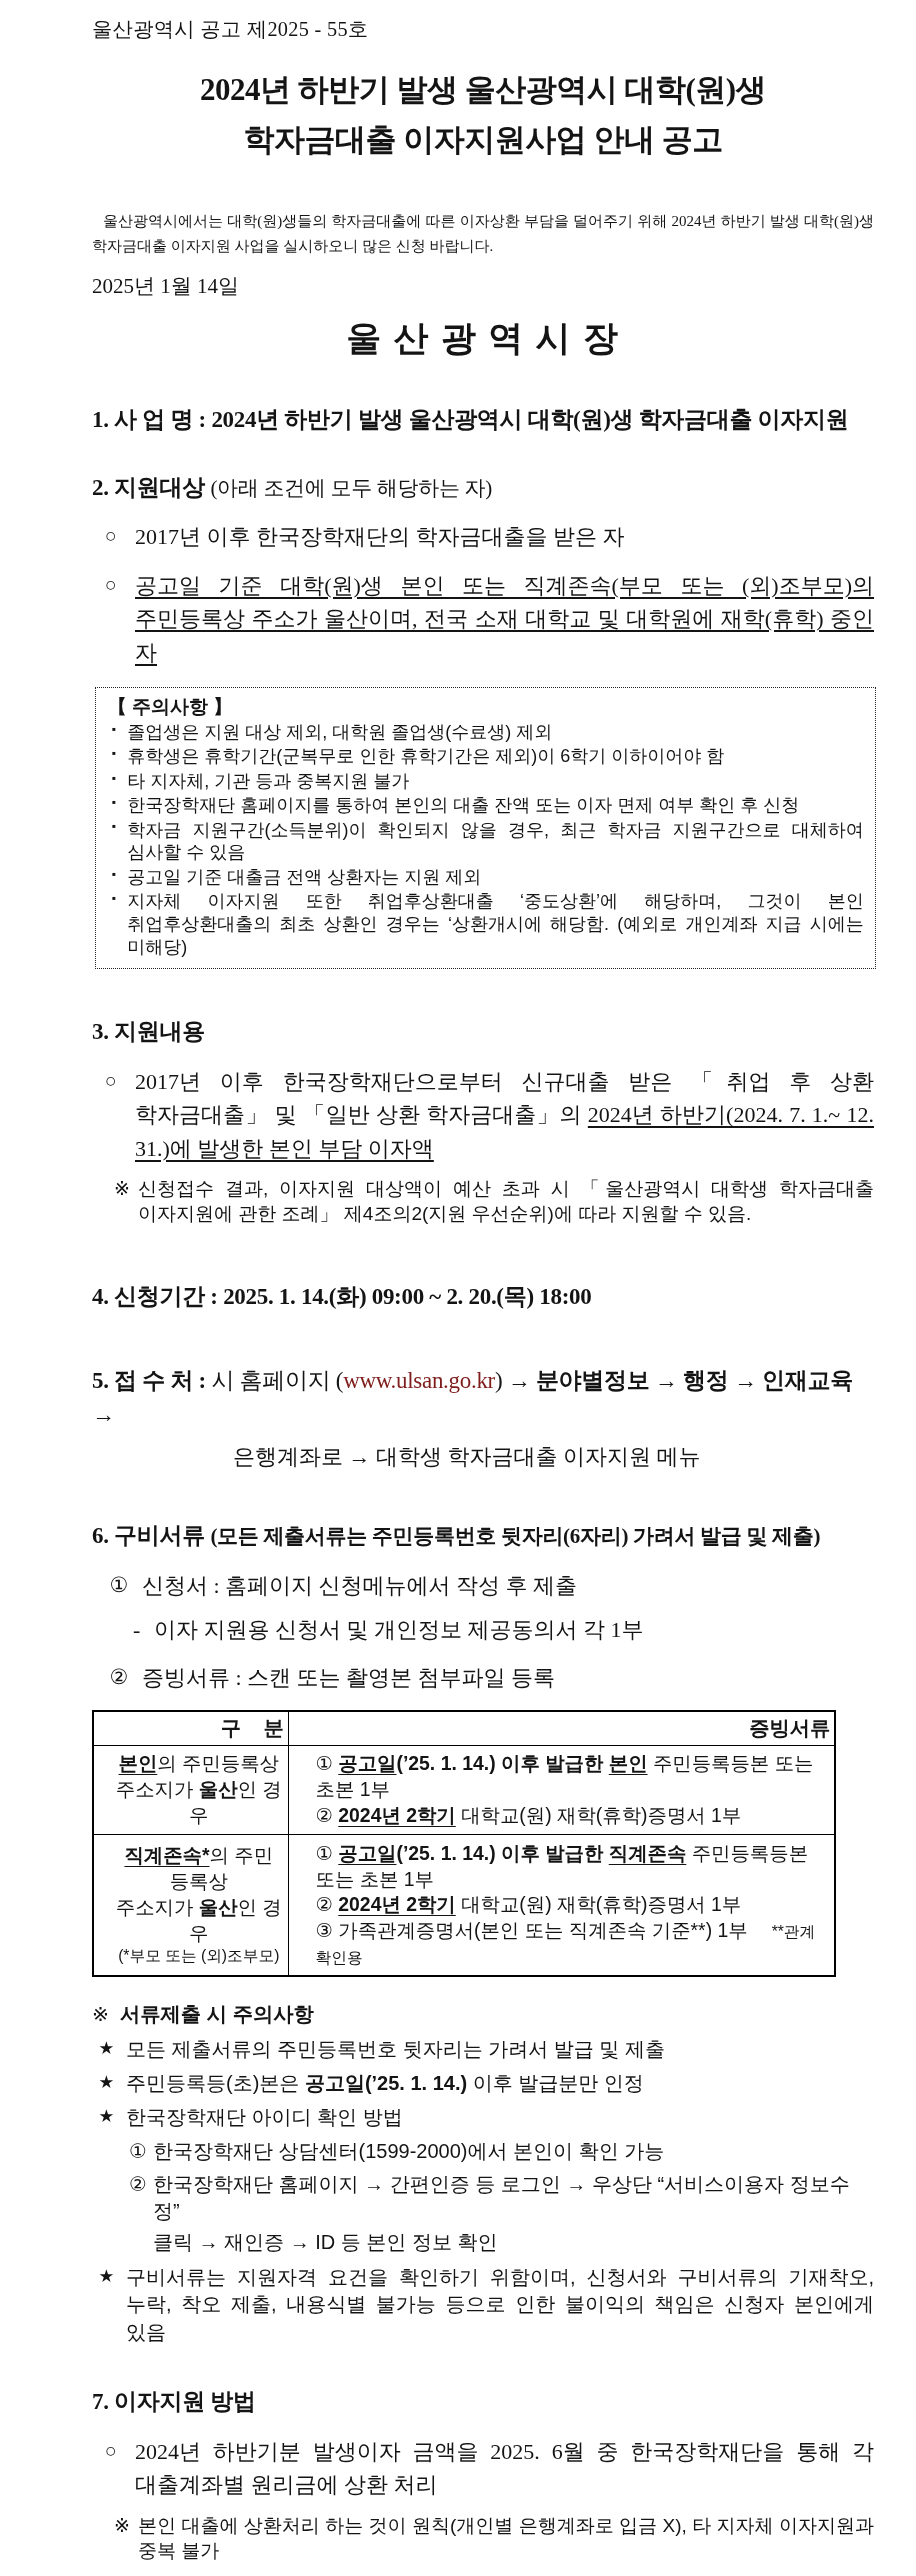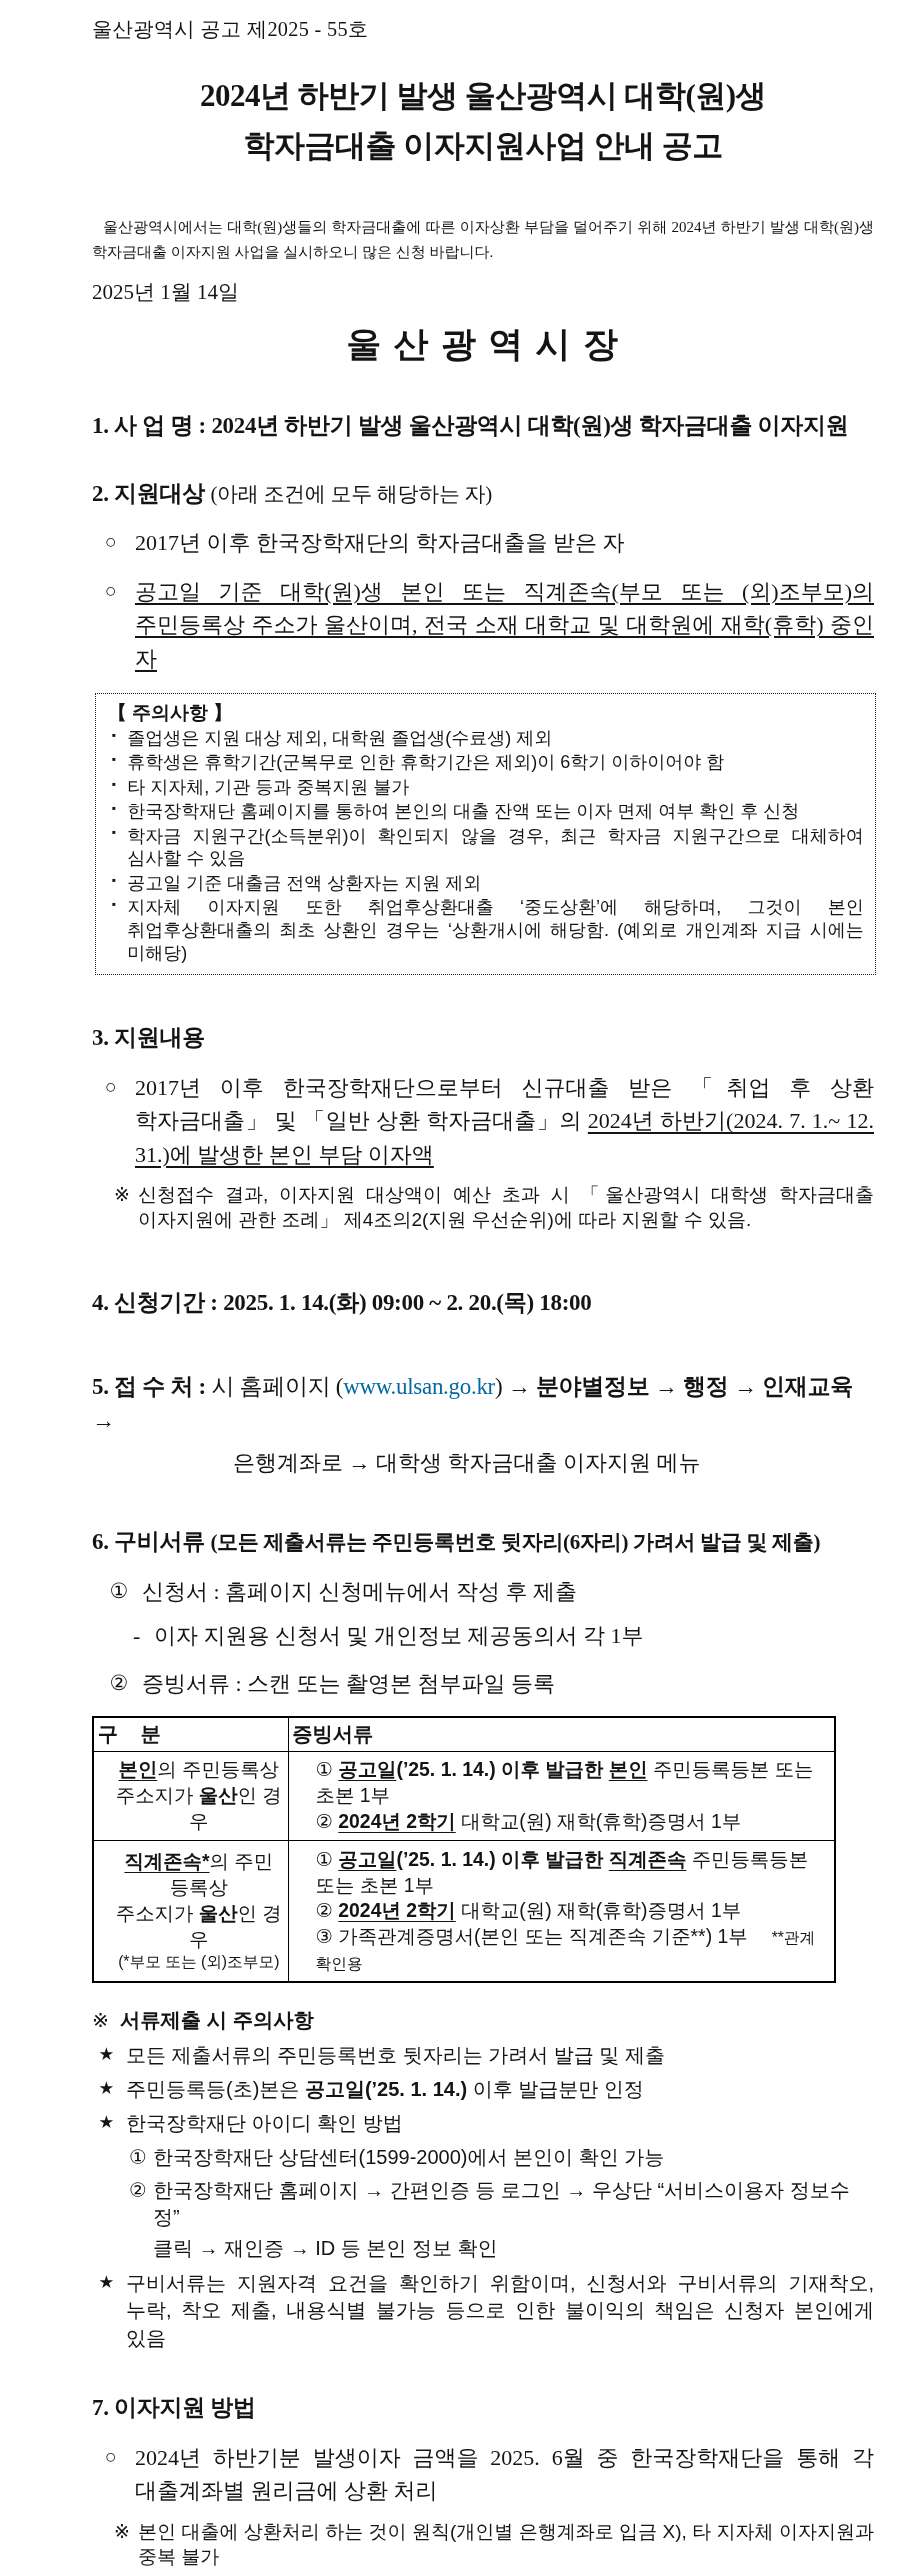--- a/index.html
+++ b/index.html
@@ -7,21 +7,21 @@
   body {
     width:917px;
     color:#141414;
     font-family:"Liberation Serif","DejaVu Serif",serif;
     -webkit-font-smoothing:antialiased;
   }
   .page { width:917px; min-height:2576px; padding:15px 43px 55px 92px; background:#fff; }
 
   .notice-no { font-size:20.3px; letter-spacing:0.3px; }
 
-  .title { margin-top:28px; text-align:center; font-size:31px; font-weight:700; line-height:1.62; letter-spacing:-0.5px; }
+  .title { margin-top:22px; text-align:center; font-size:31px; font-weight:700; line-height:1.62; letter-spacing:-0.5px; }
 
   .intro { margin-top:44px; font-size:15px; line-height:1.66; text-align:justify; text-align-last:left; text-indent:11px; word-break:keep-all; }
 
   .date-line { margin-top:13px; text-align:left; font-size:21px; }
   .mayor { margin-top:15px; text-align:center; font-size:35px; font-weight:700; letter-spacing:1.8px; }
 
   .sec-h { font-size:23px; font-weight:700; letter-spacing:-0.3px; line-height:1.5; }
   .sec-h .n { font-weight:400; }
   .hnote-reg { font-weight:400; font-size:21px; }
   .hnote-bold { font-weight:700; font-size:21px; }
@@ -54,37 +54,37 @@
   .s5-line2 { margin-top:7.4px; padding-left:141px; font-size:22px; line-height:1.5; }
 
   .numli { position:relative; margin-top:15px; padding-left:50px; font-size:22px; line-height:1.5; }
   .numli .mk { position:absolute; left:17.6px; top:0.9px; font-size:21px; }
   .dashli { position:relative; margin-top:11px; padding-left:62px; font-size:22px; line-height:1.5; }
   .dashli .mk { position:absolute; left:41px; top:0; }
 
   table.docs { margin-top:16.6px; width:744px; border-collapse:collapse; border:2.8px solid #000;
     font-family:"Liberation Sans","DejaVu Sans",sans-serif; font-size:19.4px; line-height:1.33; }
   table.docs th, table.docs td { border:1.4px solid #000; vertical-align:middle; }
-  table.docs th { font-size:20.3px; font-weight:700; text-align:left; padding:2.8px 3.7px; }
+  table.docs th { font-size:20.3px; font-weight:700; text-align:right; padding:2.8px 3.7px; }
   table.docs td.c1 { width:195px; text-align:center; padding:5.5px 5.5px; }
   table.docs td.c2 { padding:5.5px 9.2px 5.5px 11px; }
   .cell-line { display:block;margin-left:16px; }
   .small-note { font-size:15.7px; }
   .rel-note { font-size:15.7px; margin-left:24px; }
 
   .doc-notes { margin-top:22px; font-family:"Liberation Sans","DejaVu Sans",sans-serif; }
   .notes-title { position:relative; padding-left:28px; font-weight:700; font-size:20.3px; line-height:1.5; }
   .notes-title .mk { position:absolute; left:0; top:0; font-weight:400; }
   .star-li { position:relative; margin-top:6.5px; padding-left:34px; font-size:20px; line-height:1.38; text-align:justify; text-align-last:left; word-break:keep-all; }
   .star-li .mk { position:absolute; left:6.5px; top:0; font-size:17.6px; }
   .sub-li { position:relative; margin-top:5.5px; padding-left:61px; font-size:20px; line-height:1.38; }
   .sub-li .mk { position:absolute; left:37px; top:0; }
   .sub-cont { margin-top:3.7px; padding-left:61px; font-size:20px; line-height:1.38; }
 
-  .url { color:#0369a1; text-decoration:none; cursor:pointer; }
+  .url { color:#7f1d1d; text-decoration:none; cursor:pointer; }
 </style>
 </head>
 <body>
 
 <div class="page">
 
   <p class="notice-no">울산광역시 공고 제2025  - 55호</p>
 
   <h1 class="title">
     <span>2024년 하반기 발생 울산광역시 대학(원)생</span><br>

